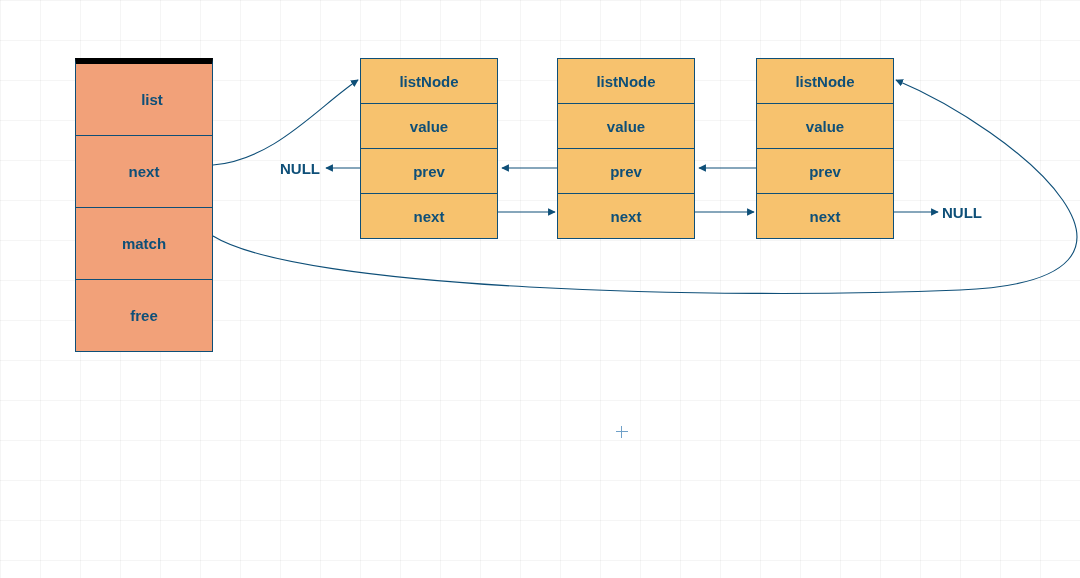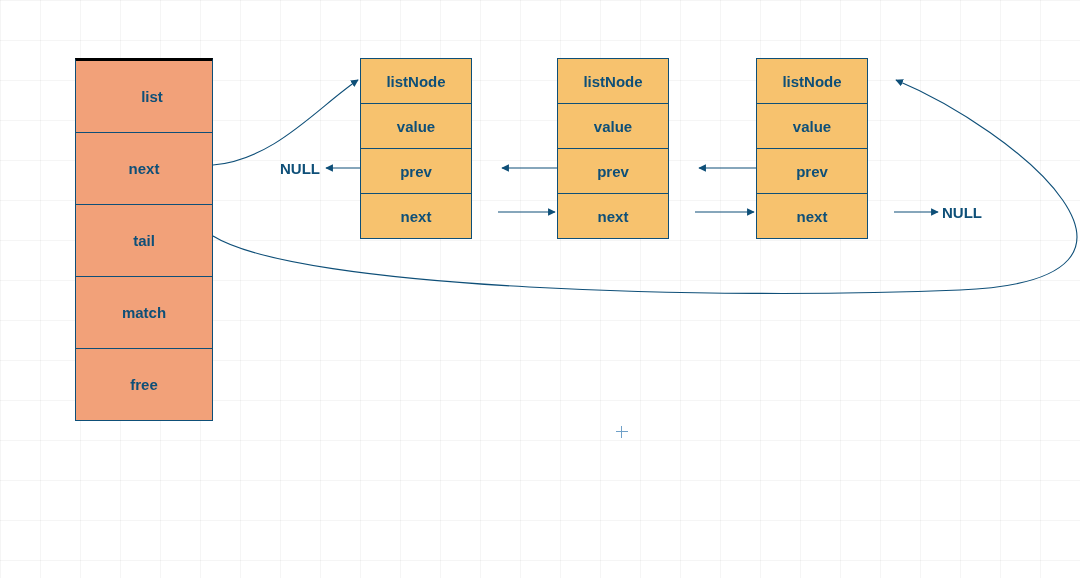--- a/index.html
+++ b/index.html
@@ -36,27 +36,27 @@
     border-top: none;
     background: #f2a179;
     color: #0e4f78;
     font-size: 15px;
     font-weight: 600;
     display: flex;
     align-items: center;
     justify-content: center;
   }
   .list-cell:first-child {
-    border-top: 3px solid #000000;
+    border-top: 6px solid #000000;
     padding-left: 16px;
   }
   .node {
     position: absolute;
     top: 58px;
-    width: 112px;
+    width: 138px;
   }
   .node-cell {
     height: 44px;
     border: 1px solid #0e4f78;
     border-top: none;
     background: #f7c26e;
     color: #0e4f78;
     font-size: 15px;
     font-weight: 600;
     display: flex;
@@ -101,21 +101,20 @@
   .crosshair::after  { top: 5px; left: 0; height: 1px; width: 12px; }
 </style>
 </head>
 <body>
 
 <div class="grid-bg"></div>
 
 <div class="box list-struct">
   <div class="list-cell">list</div>
   <div class="list-cell">next</div>
-  <div class="list-cell">tail</div>
   <div class="list-cell">match</div>
   <div class="list-cell">free</div>
 </div>
 
 <div class="node" style="left:360px">
   <div class="node-cell">listNode</div>
   <div class="node-cell">value</div>
   <div class="node-cell">prev</div>
   <div class="node-cell">next</div>
 </div>

